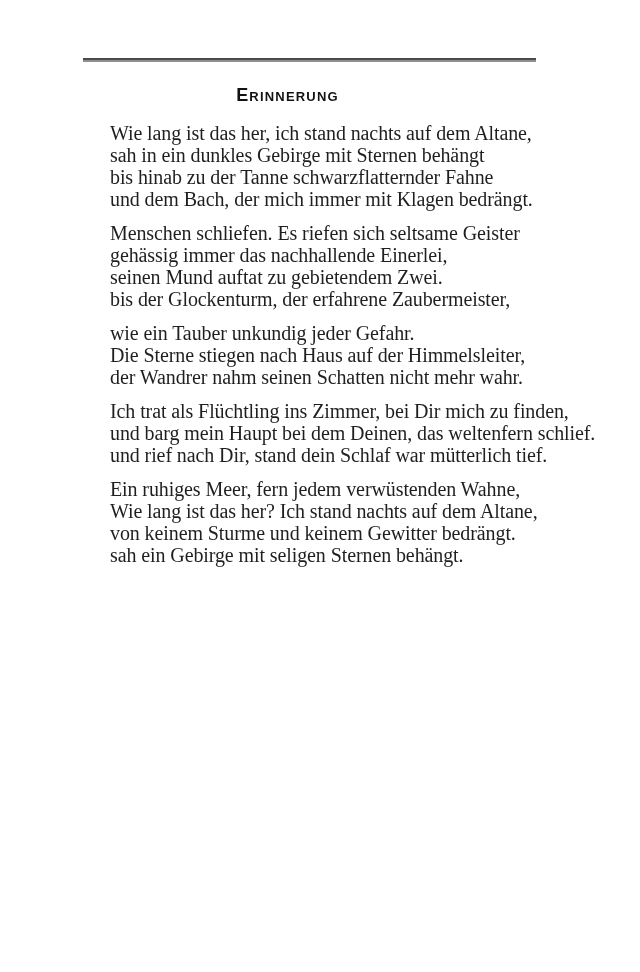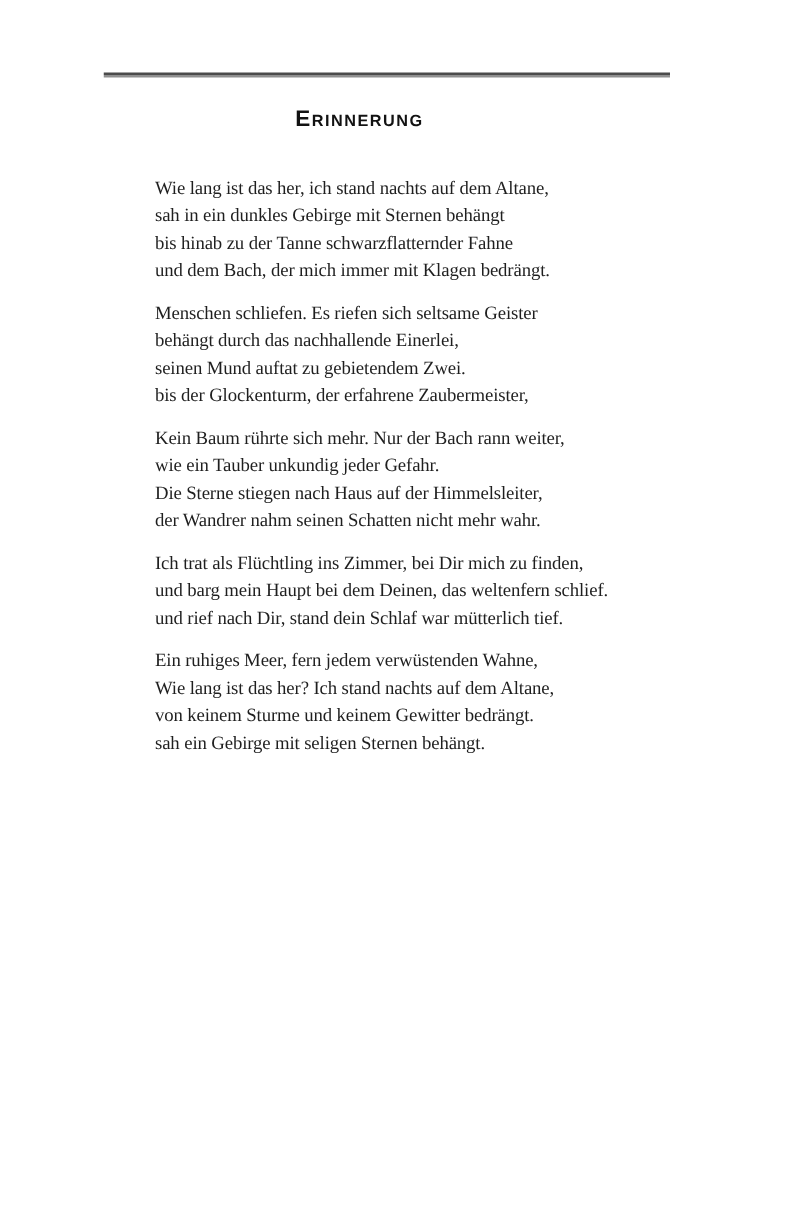--- a/index.html
+++ b/index.html
@@ -41,26 +41,25 @@
     font-weight: bold;
     font-variant: small-caps;
     font-size: 18px;
     line-height: 20px;
     letter-spacing: 1.2px;
     color: #121212;
   }
   .poem {
     position: absolute;
     left: 110px;
-    top: 140px;
+    top: 122px;
     width: 460px;
-    font-size: 15px;
+    font-size: 20px;
     line-height: 22px;
     letter-spacing: -0.1px;
-    margin-left: 14px;
   }
   .stanza { margin-bottom: 12px; }
   .line { white-space: nowrap; }
   .page-number {
     position: absolute;
     left: 83px;
     top: 884px;
     width: 453px;
     text-align: right;
     font-size: 13.5px;
@@ -76,26 +75,25 @@
   <div class="page-title">Erinnerung</div>
   <div class="poem">
       <div class="stanza">
         <div class="line">Wie lang ist das her, ich stand nachts auf dem Altane,</div>
         <div class="line">sah in ein dunkles Gebirge mit Sternen behängt</div>
         <div class="line">bis hinab zu der Tanne schwarzflatternder Fahne</div>
         <div class="line">und dem Bach, der mich immer mit Klagen bedrängt.</div>
       </div>
       <div class="stanza">
         <div class="line">Menschen schliefen. Es riefen sich seltsame Geister</div>
-        <div class="line">behängt durch das nachhallende Einerlei,</div>
+        <div class="line">gehässig immer das nachhallende Einerlei,</div>
         <div class="line">seinen Mund auftat zu gebietendem Zwei.</div>
         <div class="line">bis der Glockenturm, der erfahrene Zaubermeister,</div>
       </div>
       <div class="stanza">
-        <div class="line">Kein Baum rührte sich mehr. Nur der Bach rann weiter,</div>
         <div class="line">wie ein Tauber unkundig jeder Gefahr.</div>
         <div class="line">Die Sterne stiegen nach Haus auf der Himmelsleiter,</div>
         <div class="line">der Wandrer nahm seinen Schatten nicht mehr wahr.</div>
       </div>
       <div class="stanza">
         <div class="line">Ich trat als Flüchtling ins Zimmer, bei Dir mich zu finden,</div>
         <div class="line">und barg mein Haupt bei dem Deinen, das weltenfern schlief.</div>
         <div class="line">und rief nach Dir, stand dein Schlaf war mütterlich tief.</div>
       </div>
       <div class="stanza">

